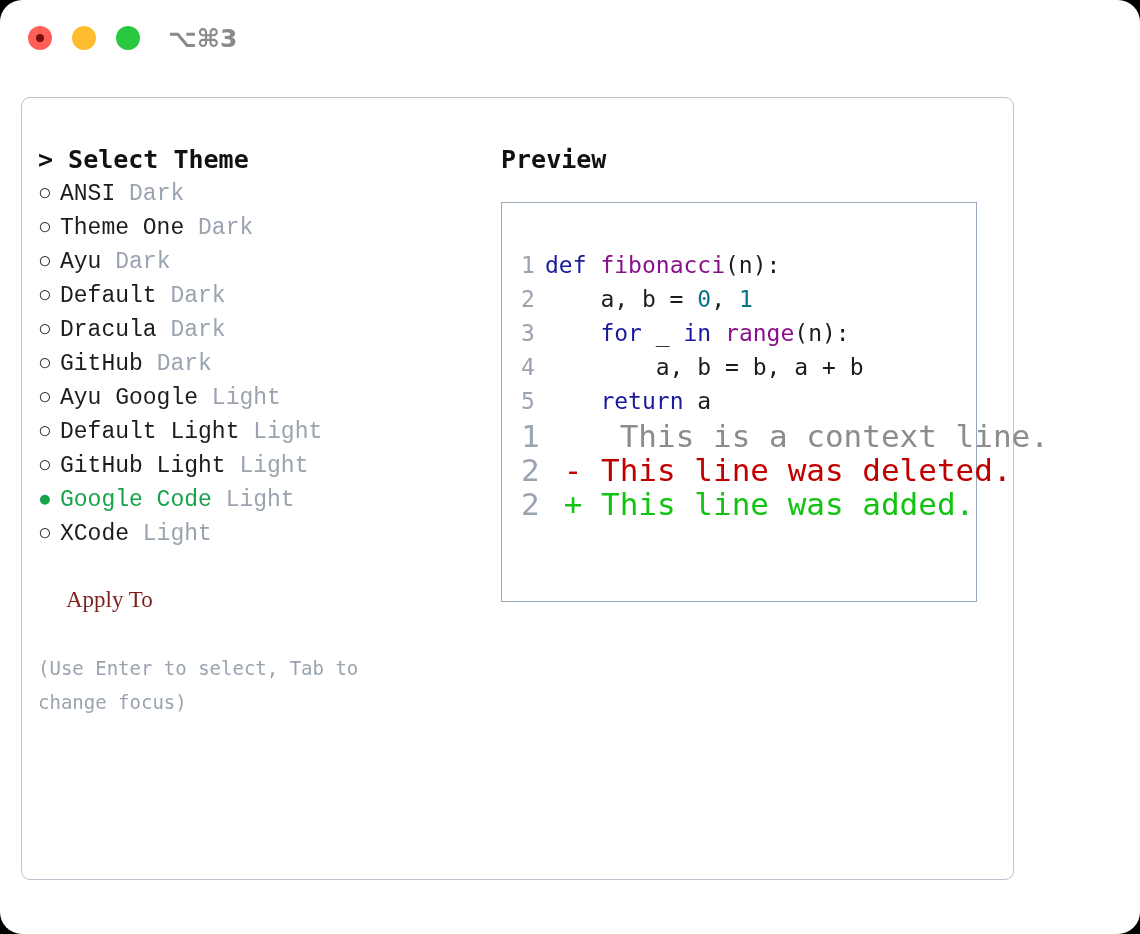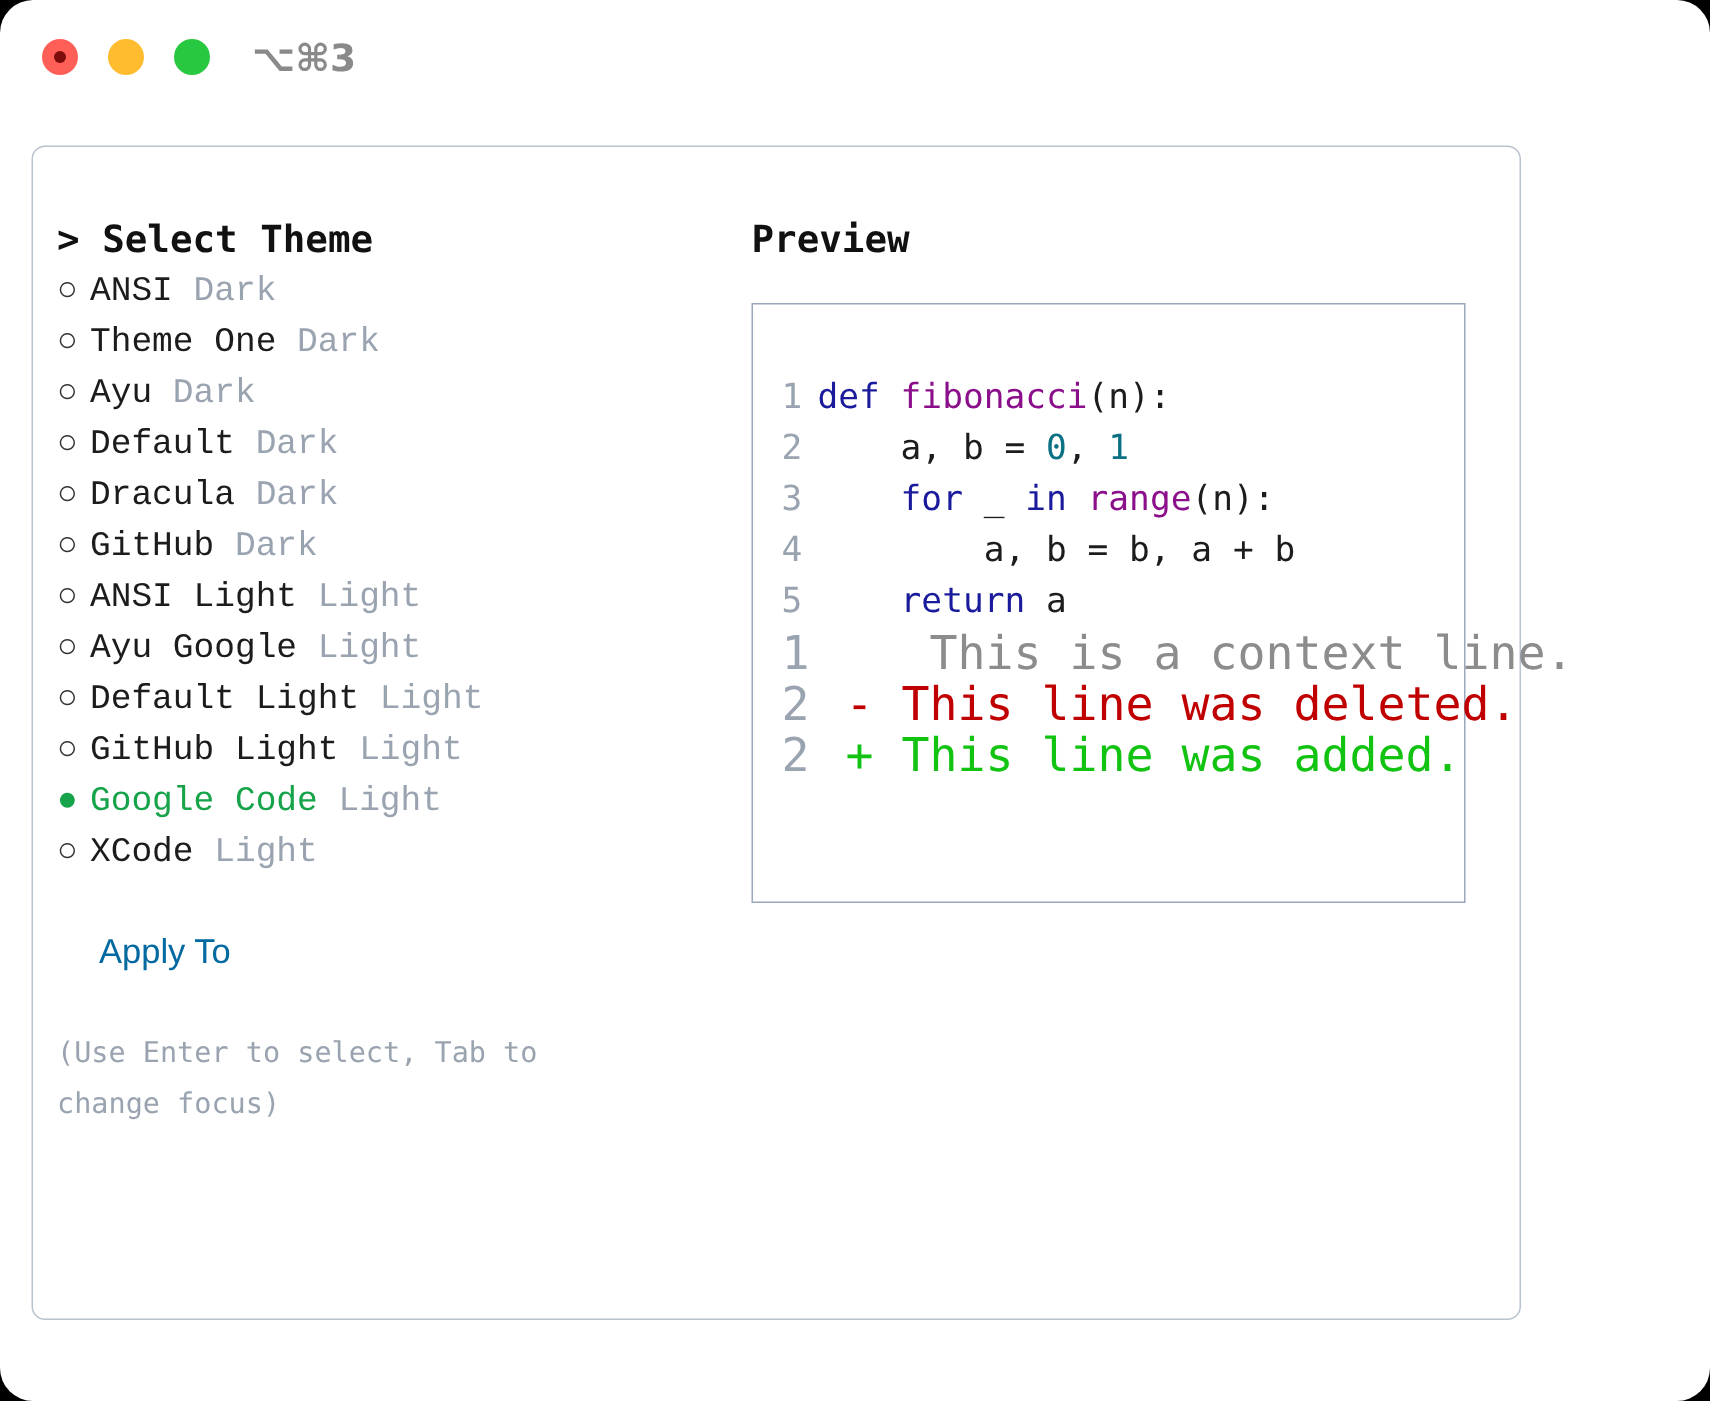--- a/index.html
+++ b/index.html
@@ -120,24 +120,24 @@
     width: 22px;
     color: #333333;
   }
   .bullet.on { color: #16a34a; }
   .opt.sel .opt-label { color: #16a34a; }
   .opt-label { color: #1c1c1c; }
   .opt-cat   { color: #9aa3b0; }
 
   .apply-block { margin-top: 32px; }
   .apply-head {
-    font-family: Liberation Sans, sans-serif;
+    font-family: Liberation Serif, serif;
     font-size: 23px;
     line-height: 34px;
-    color: #0369a1;
+    color: #7f1d1d;
     white-space: pre;
     padding-left: 28px;
   }
 
   .hint {
     margin-top: 34px;
     font-family: "DejaVu Sans Mono", monospace;
     font-size: 19px;
     line-height: 34px;
     color: #9aa3b0;
@@ -220,21 +220,20 @@
       <div class="left-col">
         <div class="section-title">&gt; Select Theme</div>
 
         <div class="opt-list" id="theme-list">
             <div class="opt"><span class="bullet">○</span><span class="opt-label">ANSI</span><span class="opt-cat"> Dark</span></div>
             <div class="opt"><span class="bullet">○</span><span class="opt-label">Theme One</span><span class="opt-cat"> Dark</span></div>
             <div class="opt"><span class="bullet">○</span><span class="opt-label">Ayu</span><span class="opt-cat"> Dark</span></div>
             <div class="opt"><span class="bullet">○</span><span class="opt-label">Default</span><span class="opt-cat"> Dark</span></div>
             <div class="opt"><span class="bullet">○</span><span class="opt-label">Dracula</span><span class="opt-cat"> Dark</span></div>
             <div class="opt"><span class="bullet">○</span><span class="opt-label">GitHub</span><span class="opt-cat"> Dark</span></div>
-            <div class="opt"><span class="bullet">○</span><span class="opt-label">ANSI Light</span><span class="opt-cat"> Light</span></div>
             <div class="opt"><span class="bullet">○</span><span class="opt-label">Ayu Google</span><span class="opt-cat"> Light</span></div>
             <div class="opt"><span class="bullet">○</span><span class="opt-label">Default Light</span><span class="opt-cat"> Light</span></div>
             <div class="opt"><span class="bullet">○</span><span class="opt-label">GitHub Light</span><span class="opt-cat"> Light</span></div>
             <div class="opt sel"><span class="bullet on">●</span><span class="opt-label">Google Code</span><span class="opt-cat"> Light</span></div>
             <div class="opt"><span class="bullet">○</span><span class="opt-label">XCode</span><span class="opt-cat"> Light</span></div>
           </div>
 
         <div class="apply-block">
           <div class="apply-head">Apply To</div>
         </div>

